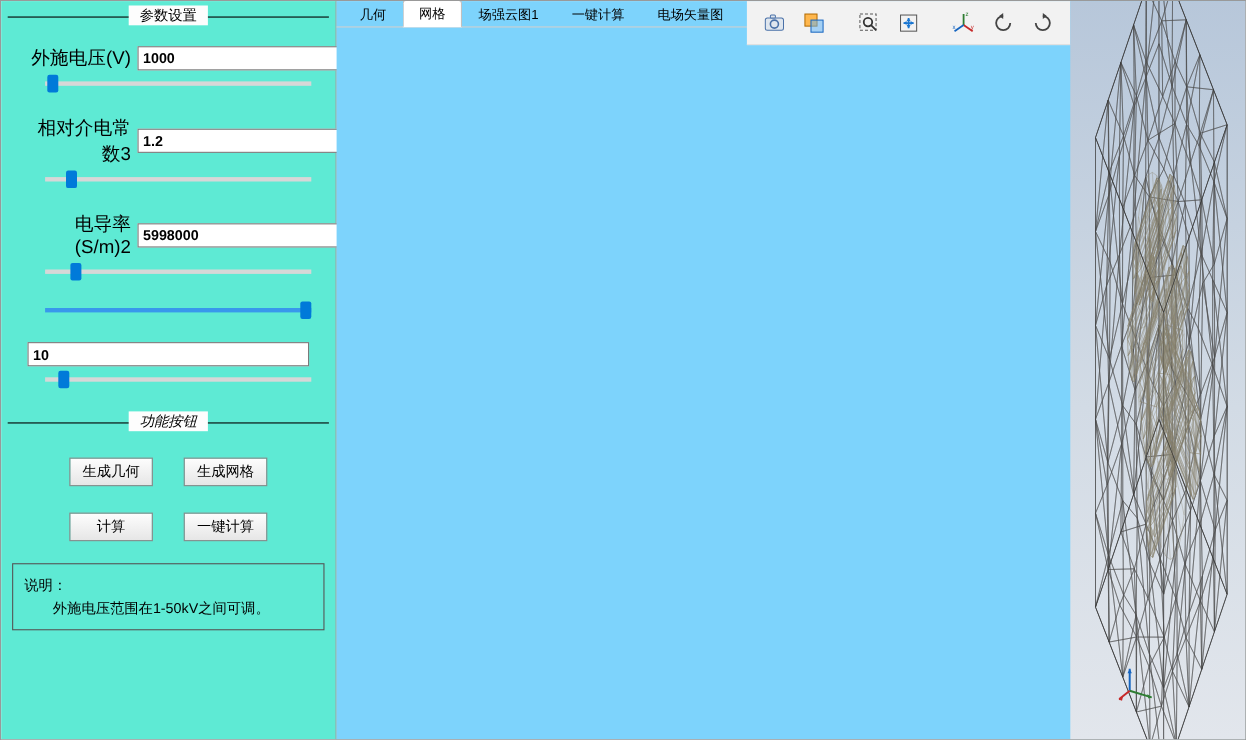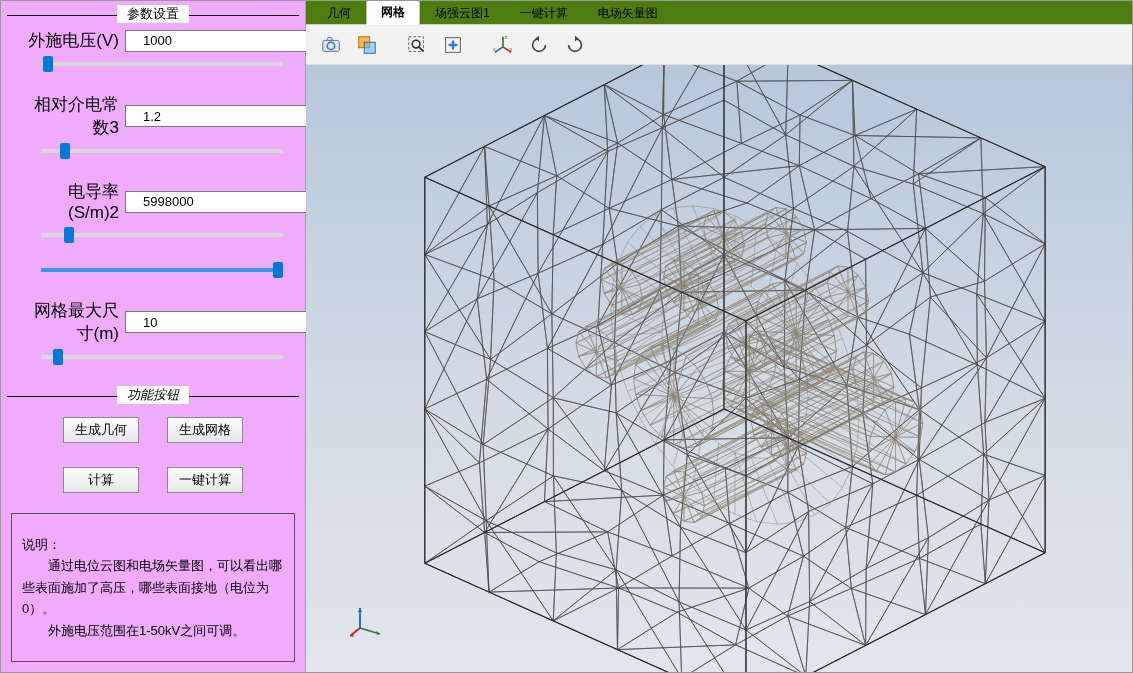--- a/index.html
+++ b/index.html
@@ -1,36 +1,36 @@
 <!DOCTYPE html>
 <html><head>
 <meta charset="utf-8">
 <style>
   * { box-sizing: border-box; }
   html, body { margin:0; padding:0; font-family: "Microsoft YaHei", Arial, sans-serif; font-size:13px; color:#000; }
   body { display:flex; width:1133px; height:673px; background:#fff; border:1px solid #999; }
-  .sidebar { width:305px; height:100%; border-right:1px solid #a0a0a0; padding:4px 6px 6px 6px; background:#f0abfc; display:flex; flex-direction:column; }
+  .sidebar { width:305px; height:100%; border-right:1px solid #a0a0a0; padding:4px 6px 6px 6px; background:#5eead4; display:flex; flex-direction:column; }
   .grouplabel { position:relative; height:20px; margin-bottom:10px; }
   .grouplabel .line { position:absolute; top:10px; left:0; right:0; border-top:1px solid #000; }
   .grouplabel span { position:absolute; left:50%; transform:translateX(-50%); top:0; background:#fdfdfd; padding:0 10px; }
   .param-row { display:flex; align-items:center; margin:6px 18px 0 18px; }
   .param-row label { flex:0 0 100px; text-align:right; padding-right:6px; font-size:17px; }
-  .param-row input[type=text] { flex:1; height:22px; border:1px solid #7a7a7a; padding:1px 17px; font-size:13px; background:#fff; }
+  .param-row input[type=text] { flex:1; height:22px; border:1px solid #7a7a7a; padding:1px 4px; font-size:13px; background:#fff;font-weight:bold; }
   .param-slider { margin:2px 18px 18px 32px; }
   .param-slider input[type=range] { width:100%; -webkit-appearance:none; height:4px; background:#d7d7d7; outline:none; }
   .param-slider input[type=range]::-webkit-slider-thumb { -webkit-appearance:none; width:10px; height:16px; background:#007ad9; border-radius:2px; cursor:pointer; }
   .param-slider.blue input[type=range] { background:#3898ec; }
   .btn-row { display:flex; justify-content:center; gap:28px; margin:12px 0; }
   .btn-row button { min-width:76px; height:26px; background:linear-gradient(#fdfdfd,#e6e6e6); border:1px solid #8a8a8a; cursor:pointer; font-size:13px; font-family:inherit; }
-  .desc-box { margin:8px 4px 4px 4px; border:1px solid #555; padding:20px 10px; font-size:13px; line-height:1.65; }
+  .desc-box { margin:8px 4px 4px 4px; border:1px solid #555; padding:8px 10px; font-size:13px; line-height:1.65; }
   .desc-box p { margin:0; }
-  .main { flex:1; height:100%; display:flex; flex-direction:column; background:#4d7c0f; }
+  .main { flex:1; height:100%; display:flex; background:#7dd3fc; }
   .tabs { height:24px; display:flex; align-items:flex-end; padding:0 6px; border-bottom:1px solid #d0d0d0; gap:0; }
   .tab { padding:3px 14px; font-size:12px; cursor:pointer; border:1px solid transparent; border-bottom:none; position:relative; top:1px; }
-  .tab.active { border-color:#c0c0c0; background:#fff; border-bottom:1px solid #fff; border-radius:3px 3px 0 0;font-weight:bold; }
+  .tab.active { border-color:#c0c0c0; background:#fff; border-bottom:1px solid #fff; border-radius:3px 3px 0 0; }
   .toolbar { height:40px; background:#f2f2f2; display:flex; align-items:center; padding:0 8px; gap:2px; border-bottom:1px solid #e0e0e0; }
   .tbar-btn { width:34px; height:30px; display:flex; align-items:center; justify-content:center; cursor:pointer; border-radius:2px; }
   .tbar-sep { width:12px; }
   .canvas { flex:1; position:relative; background:linear-gradient(#b7c7da 0%, #d2dbe5 55%, #e2e6ec 100%); }
   .canvas svg { position:absolute; inset:0; width:100%; height:100%; }
   .triad { position:absolute; left:44px; bottom:34px; width:34px; height:34px; }
   
   .tbar-btn svg { width:22px; height:22px; }
 </style>
 </head>
@@ -65,21 +65,20 @@
   </div>
   <div class="param-slider">
     <input type="range" min="0" max="100" value="10" style="">
   </div>
 
   <div class="param-slider blue">
     <input type="range" min="0" max="100" value="100" style="">
   </div>
 
   <div class="param-row">
-    <label>网格最大尺寸(m)</label>
     <input type="text" value="10" style="">
   </div>
   <div class="param-slider">
     <input type="range" min="0" max="100" value="5" style="">
   </div>
 
   <div class="grouplabel" style="margin-top:6px;font-style:italic;">
     <div class="line"></div>
     <span>功能按钮</span>
   </div>
@@ -88,21 +87,20 @@
     <button>生成几何</button>
     <button>生成网格</button>
   </div>
   <div class="btn-row">
     <button>计算</button>
     <button>一键计算</button>
   </div>
 
   <div class="desc-box">
     <p>说明：</p>
-    <p>　　通过电位云图和电场矢量图，可以看出哪些表面施加了高压，哪些表面接地（电位为0）。</p>
     <p>　　外施电压范围在1-50kV之间可调。</p>
   </div>
 
 </div>
 
 <div class="main">
 
   <div class="tabs">
     <div class="tab">几何</div>
     <div class="tab active">网格</div>

